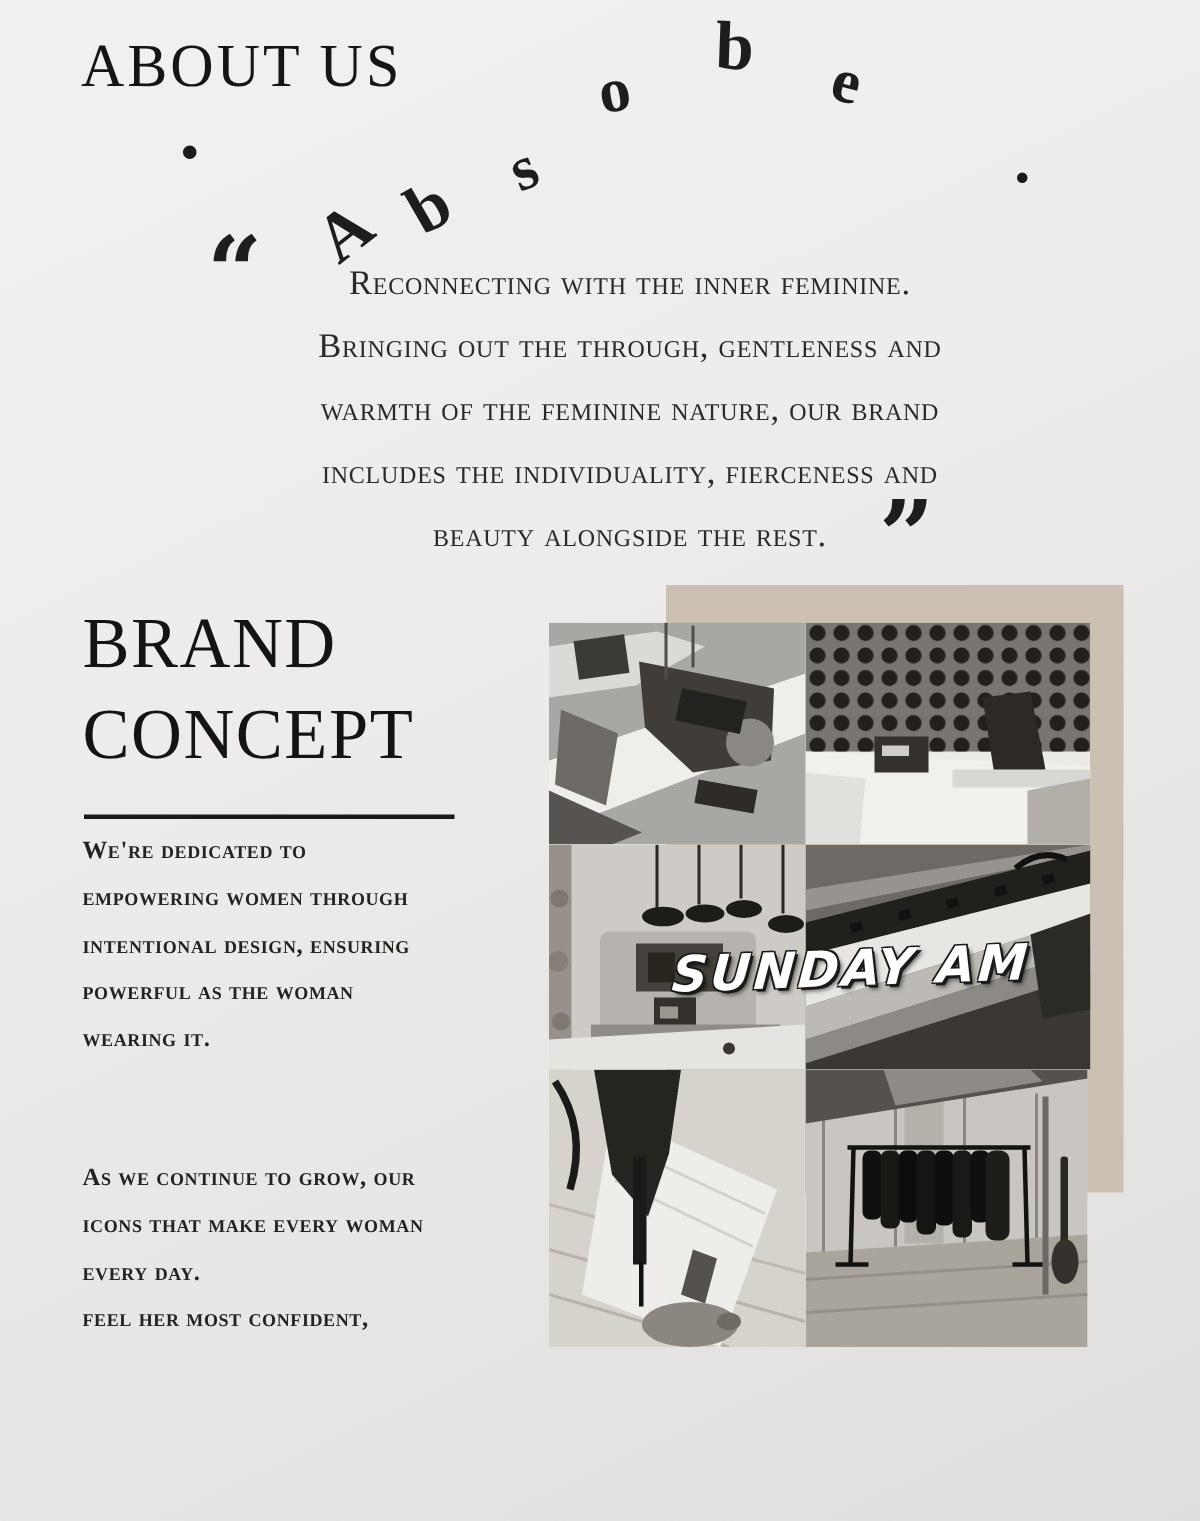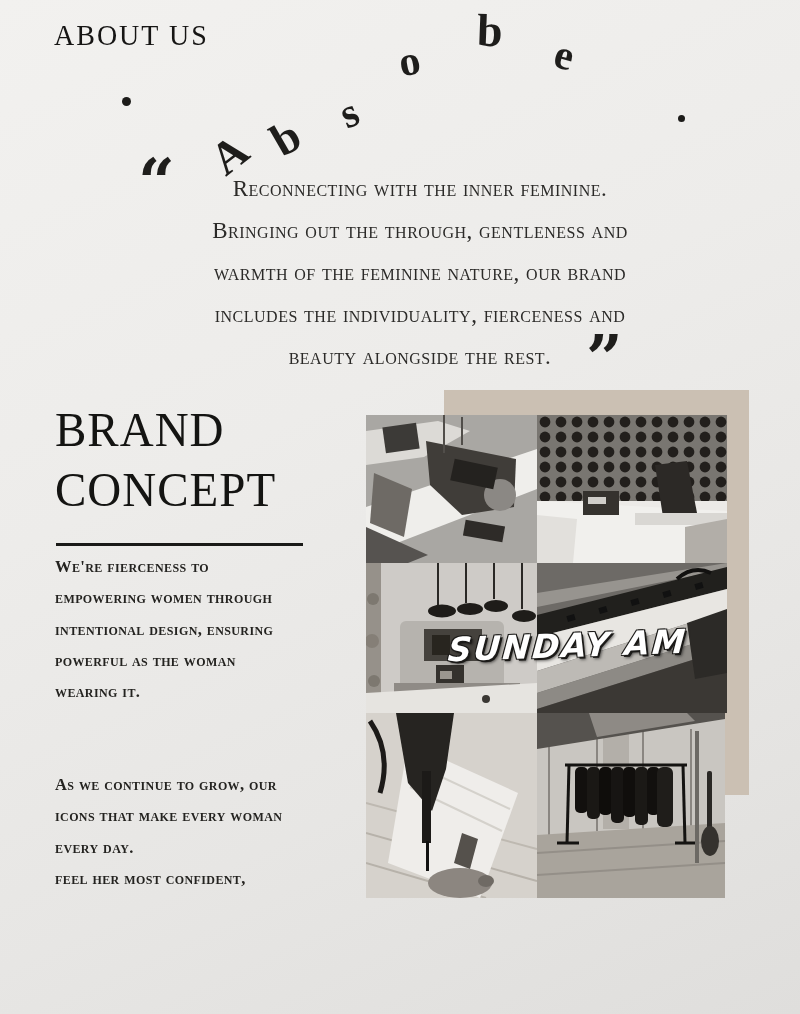--- a/index.html
+++ b/index.html
@@ -5,21 +5,21 @@
   html,body{margin:0;padding:0;}
   body{
     width:800px;height:1014px;position:relative;overflow:hidden;
     background:linear-gradient(155deg,#f2f1ef 0%,#edecea 40%,#e7e6e4 70%,#dfdedc 100%);
     font-family:"Liberation Serif", serif;color:#1c1b19;
   }
   .abs{position:absolute;}
 
   
   .about-title{
-    left:54px;top:20px;font-size:28px;font-weight:400;letter-spacing:2px;
+    left:54px;top:20px;font-size:40px;font-weight:400;letter-spacing:2px;
     color:#161514;transform:scaleY(1.02);
   }
 
   
   .dot{border-radius:50%;background:#1c1b19;}
   .dot-left{left:122px;top:97px;width:9px;height:9px;}
   .dot-right{left:678px;top:115px;width:7px;height:7px;}
 
   
   .arc-letter{font-size:46px;font-weight:600;color:#1e1d1b;line-height:1;}
@@ -100,21 +100,21 @@
 </div>
 <div class="abs quote-mark quote-close">”</div>
 
 <div class="abs concept-title">
   <div>BRAND</div>
   <div>CONCEPT</div>
 </div>
 <div class="abs divider"></div>
 
 <div class="abs body-par par-1">
-  <div>We're fierceness to</div>
+  <div>We're dedicated to</div>
   <div>empowering women through</div>
   <div>intentional design, ensuring</div>
   <div>powerful as the woman</div>
   <div>wearing it.</div>
 </div>
 
 <div class="abs body-par par-2">
   <div>As we continue to grow, our</div>
   <div>icons that make every woman</div>
   <div>every day.</div>

